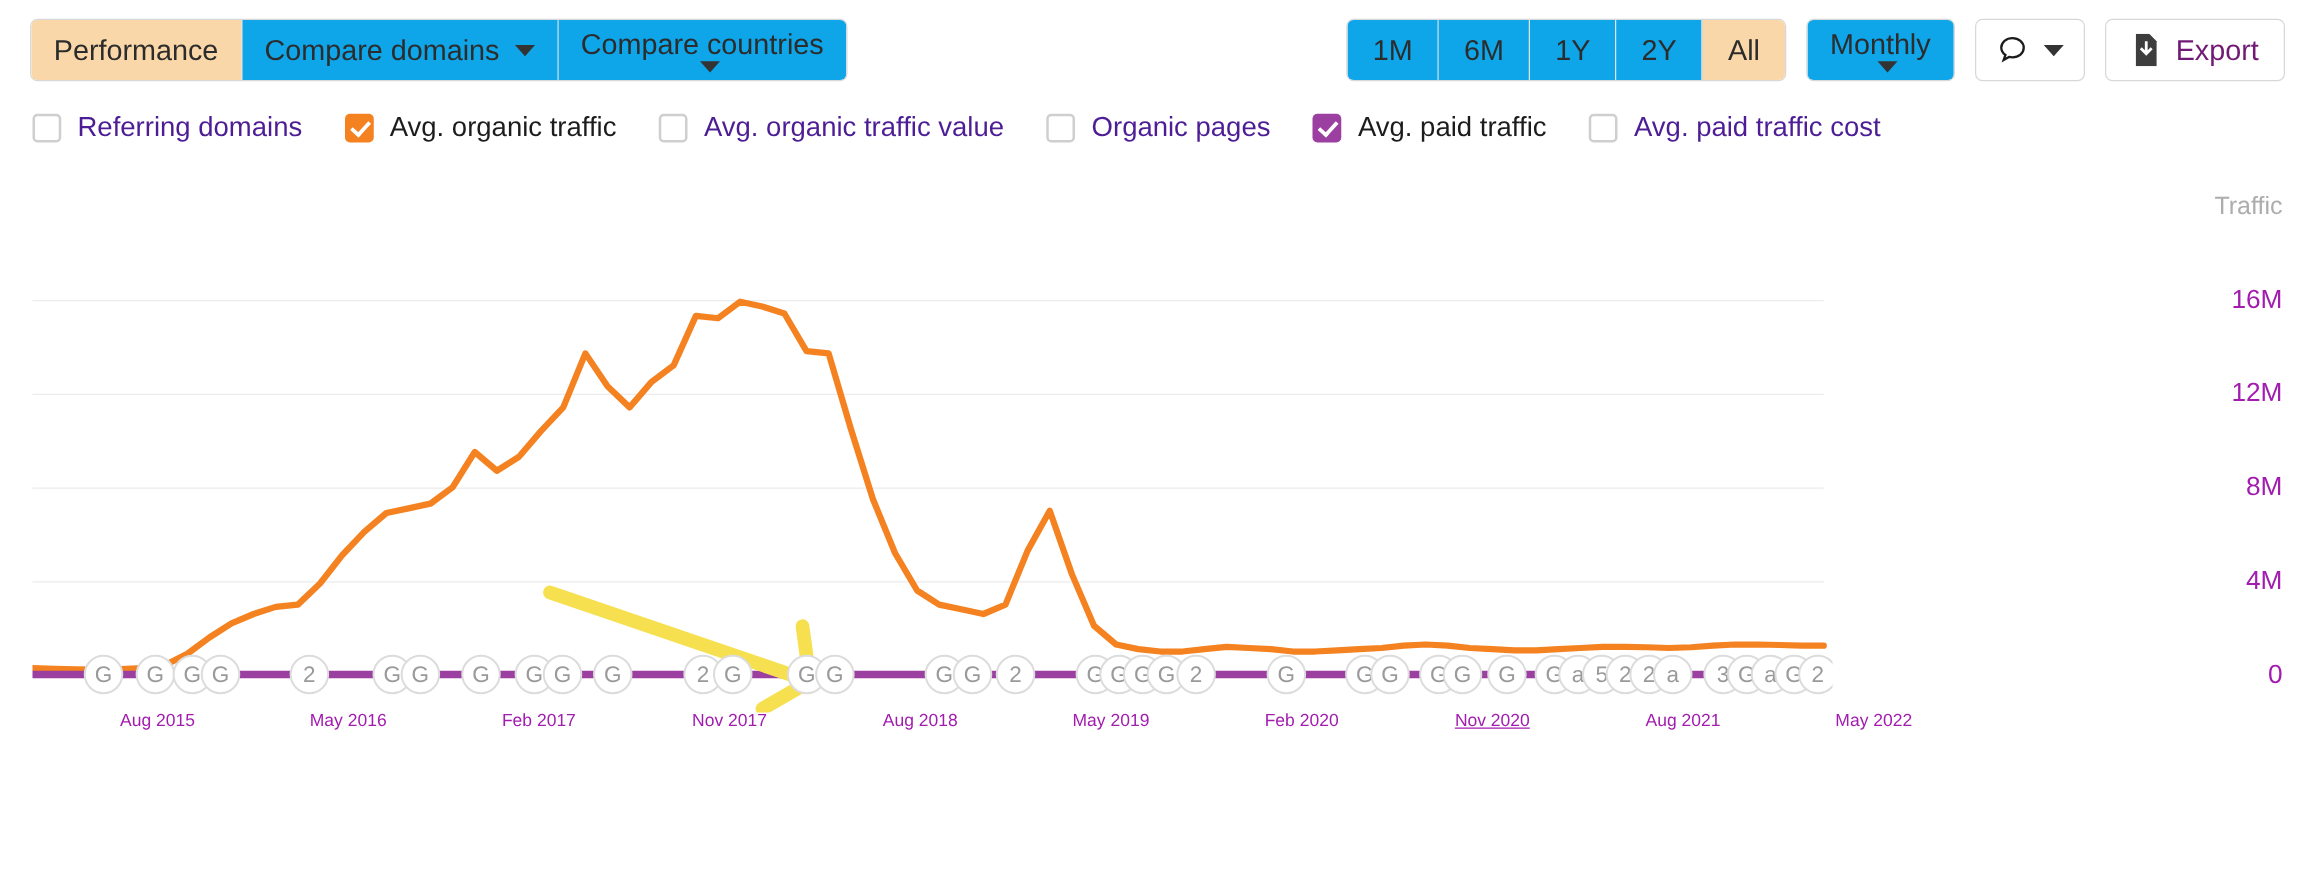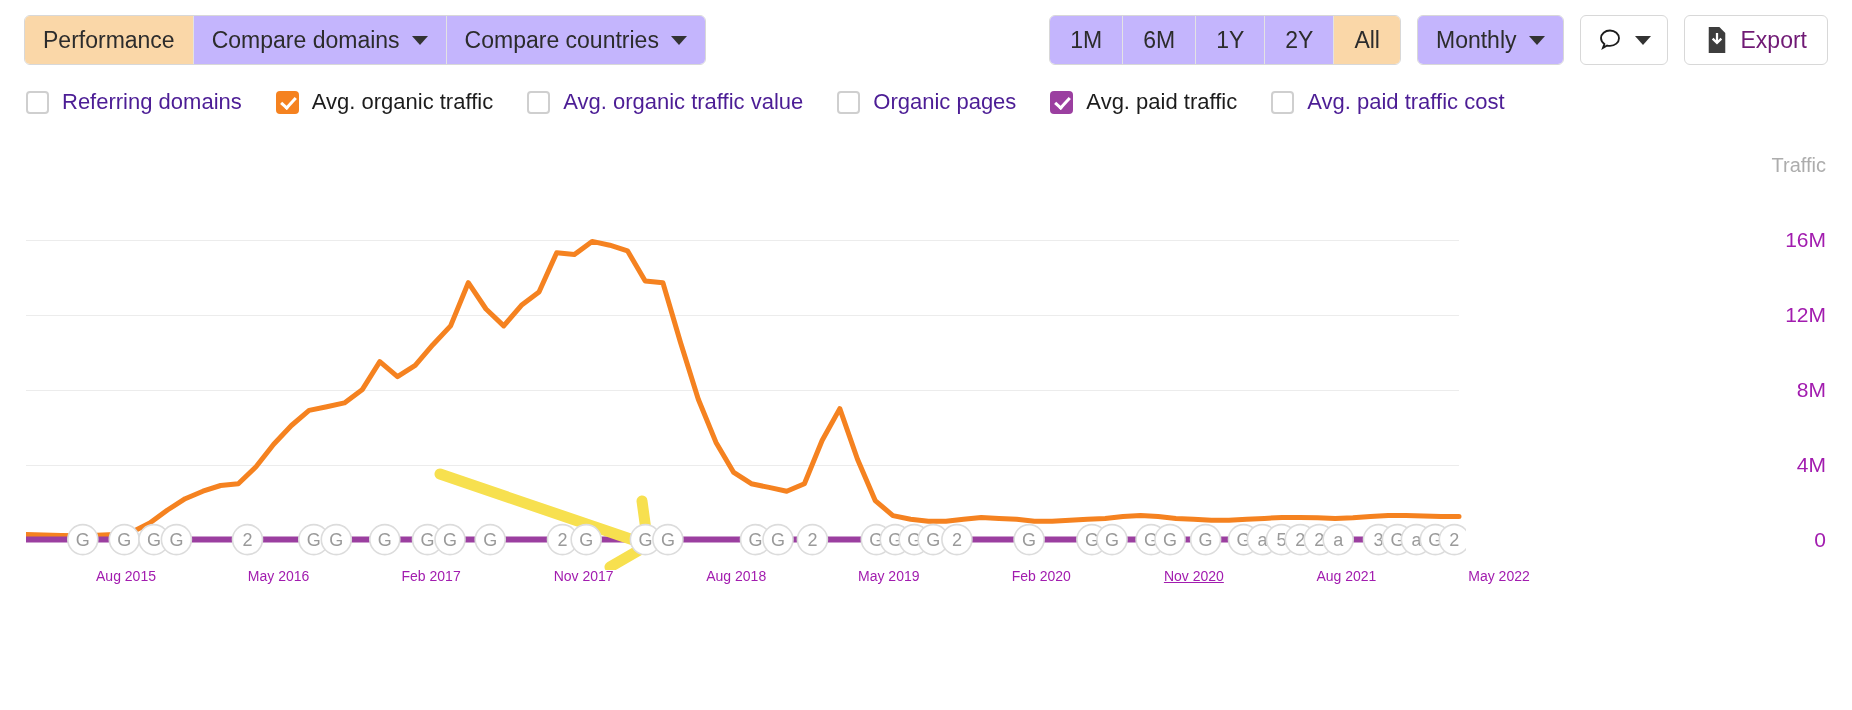--- a/index.html
+++ b/index.html
@@ -30,28 +30,28 @@
   .btn-group + .btn-group { margin-left: 16px; }
 
   .tbtn {
     display: flex;
     align-items: center;
     justify-content: center;
     height: 100%;
     padding: 0 18px;
     font-size: 23px;
     color: #2c2c2c;
-    background: #c4b5fd;
+    background: #0ea5e9;
     border: none;
     border-right: 1px solid #e3e3e3;
     white-space: nowrap;
     cursor: pointer;
     font-family: "Liberation Sans", sans-serif;
   }
-  .tbtn:last-child { border-right: none; }
+  .tbtn:last-child { border-right: none; flex-direction: column; }
   .tbtn.active { background: #fad7a8; }
   .tbtn.range { padding: 0 20px; }
 
   .caret {
     display: inline-block;
     margin-left: 12px;
     width: 0; height: 0;
     border-left: 8px solid transparent;
     border-right: 8px solid transparent;
     border-top: 9px solid #333;

